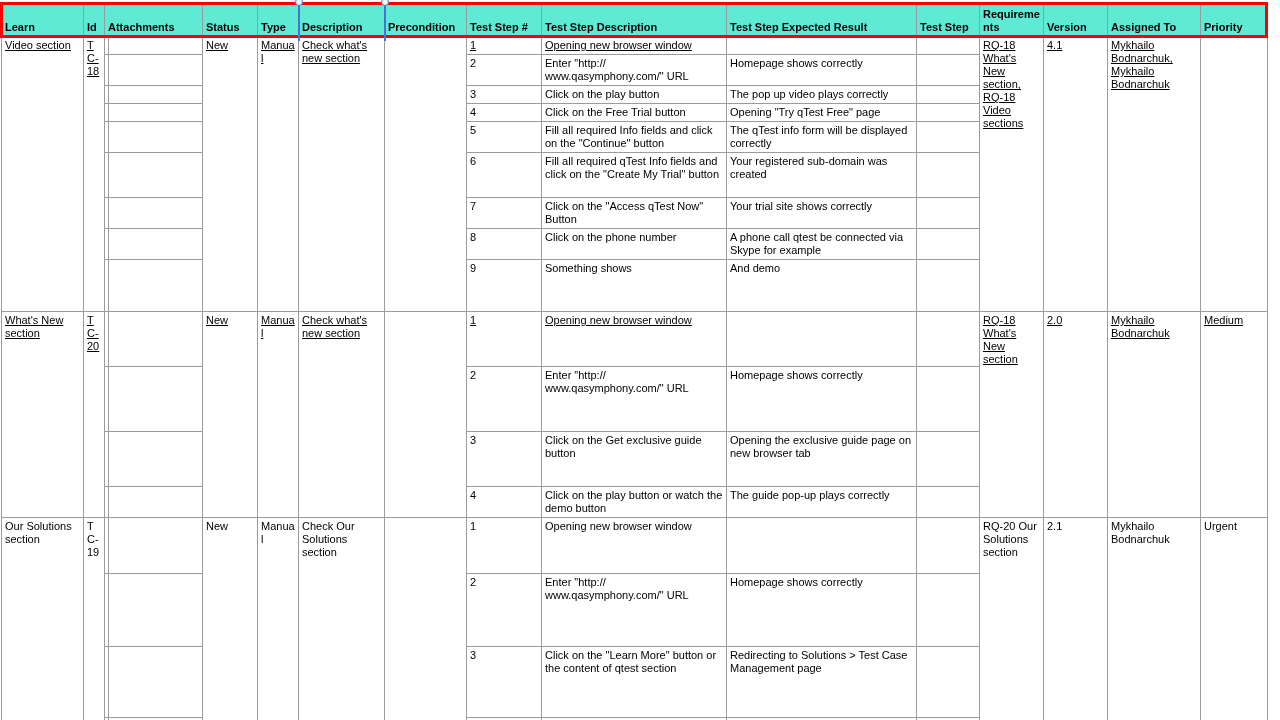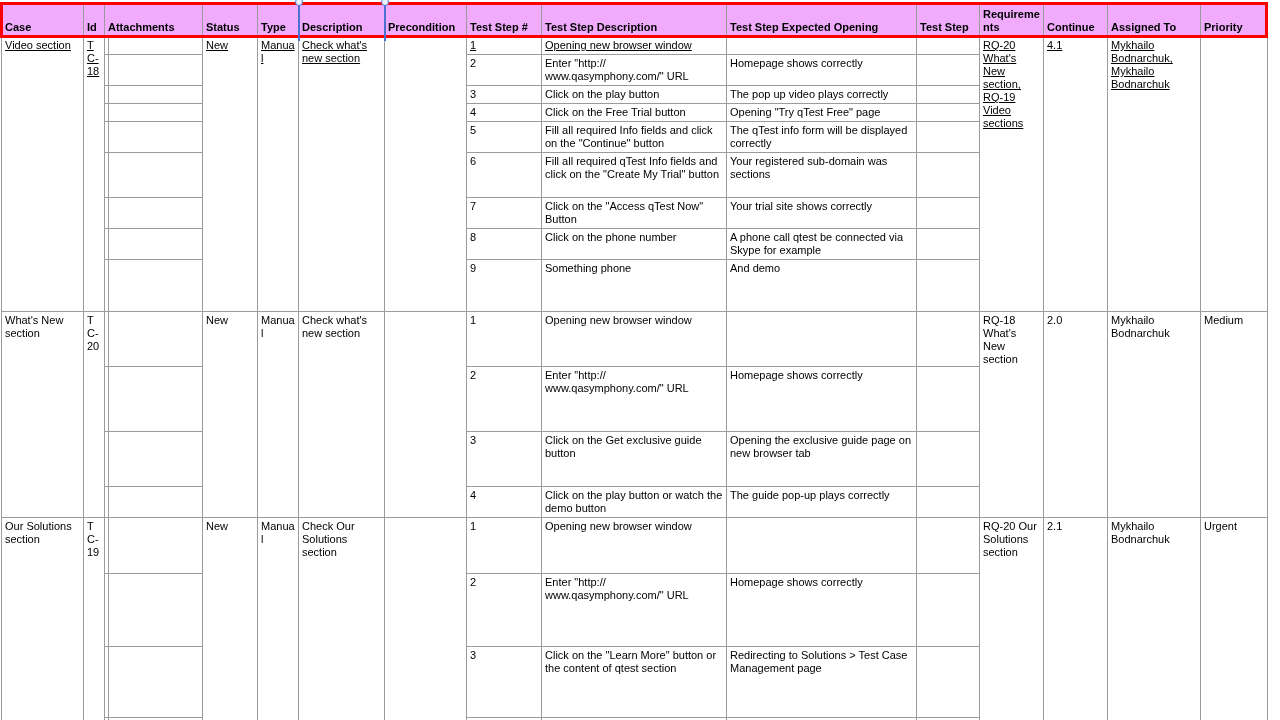--- a/index.html
+++ b/index.html
@@ -14,21 +14,21 @@
   table.doc td, table.doc th{
     border:1px solid #9b9b9b;
     vertical-align:top;
     padding:2px 3px;
     overflow:hidden;
     word-wrap:break-word;
     overflow-wrap:break-word;
     text-align:left;
   }
   table.doc th{
-    background:#f0abfc;
+    background:#5eead4;
     vertical-align:bottom;
     font-weight:bold;
     height:27px;
   }
   table.doc td{white-space:pre-line;}
   td.att{position:relative;padding:0;}
   .attbox{
     position:absolute;top:0;bottom:0;left:3px;right:0;
     border-left:1px solid #9b9b9b;
   }
@@ -62,51 +62,51 @@
         <col style="width:185px">
       <col style="width:190px">
         <col style="width:63px">
         <col style="width:64px">
       <col style="width:64px">
         <col style="width:93px">
         <col style="width:67px">
     </colgroup>
     <thead>
       <tr style="height:32px">
-        <th>Case</th>
+        <th>Learn</th>
         <th>Id</th>
         <th>Attachments</th>
         <th>Status</th>
         <th>Type</th>
         <th>Description</th>
         <th>Precondition</th>
         <th>Test Step #</th>
         <th>Test Step Description</th>
-        <th>Test Step Expected Opening</th>
+        <th>Test Step Expected Result</th>
         <th>Test Step</th>
         <th>Requirements</th>
-        <th>Continue</th>
+        <th>Version</th>
         <th>Assigned To</th>
         <th>Priority</th>
       </tr>
     </thead>
     <tbody id="tbody">
         <tr style="height: 17px; text-decoration: underline;">
           <td rowspan="9">Video section</td>
           <td rowspan="9">TC-18</td>
           <td class="att"><div class="attbox"></div></td>
           <td rowspan="9">New</td>
           <td rowspan="9">Manual</td>
           <td rowspan="9">Check what's new section</td>
           <td rowspan="9"></td>
           <td>1</td>
           <td>Opening new browser window</td>
           <td></td>
           <td></td>
-          <td rowspan="9">RQ-20 What's New section, RQ-19 Video sections</td>
+          <td rowspan="9">RQ-18 What's New section, RQ-18 Video sections</td>
           <td rowspan="9">4.1</td>
           <td rowspan="9">Mykhailo Bodnarchuk, Mykhailo Bodnarchuk</td>
           <td rowspan="9"></td>
         </tr>
         <tr style="height: 31px;">
           <td class="att"><div class="attbox"></div></td>
           <td>2</td>
           <td>Enter "http://
 www.qasymphony.com/" URL</td>
           <td>Homepage shows correctly</td>
@@ -130,45 +130,45 @@
           <td class="att"><div class="attbox"></div></td>
           <td>5</td>
           <td>Fill all required Info fields and click on the "Continue" button</td>
           <td>The qTest info form will be displayed correctly</td>
           <td></td>
         </tr>
         <tr style="height: 45px;">
           <td class="att"><div class="attbox"></div></td>
           <td>6</td>
           <td>Fill all required qTest Info fields and click on the "Create My Trial" button</td>
-          <td>Your registered sub-domain was sections</td>
+          <td>Your registered sub-domain was created</td>
           <td></td>
         </tr>
         <tr style="height: 30px;">
           <td class="att"><div class="attbox"></div></td>
           <td>7</td>
           <td>Click on the "Access qTest Now" Button</td>
           <td>Your trial site shows correctly</td>
           <td></td>
         </tr>
         <tr style="height: 31px;">
           <td class="att"><div class="attbox"></div></td>
           <td>8</td>
           <td>Click on the phone number</td>
           <td>A phone call qtest be connected via Skype for example</td>
           <td></td>
         </tr>
         <tr style="height: 52px;">
           <td class="att"><div class="attbox"></div></td>
           <td>9</td>
-          <td>Something phone</td>
+          <td>Something shows</td>
           <td>And demo</td>
           <td></td>
         </tr>
-        <tr style="height: 55px;">
+        <tr style="height: 55px; text-decoration: underline;">
           <td rowspan="4">What's New section</td>
           <td rowspan="4">TC-20</td>
           <td class="att"><div class="attbox"></div></td>
           <td rowspan="4">New</td>
           <td rowspan="4">Manual</td>
           <td rowspan="4">Check what's new section</td>
           <td rowspan="4"></td>
           <td>1</td>
           <td>Opening new browser window</td>
           <td></td>

